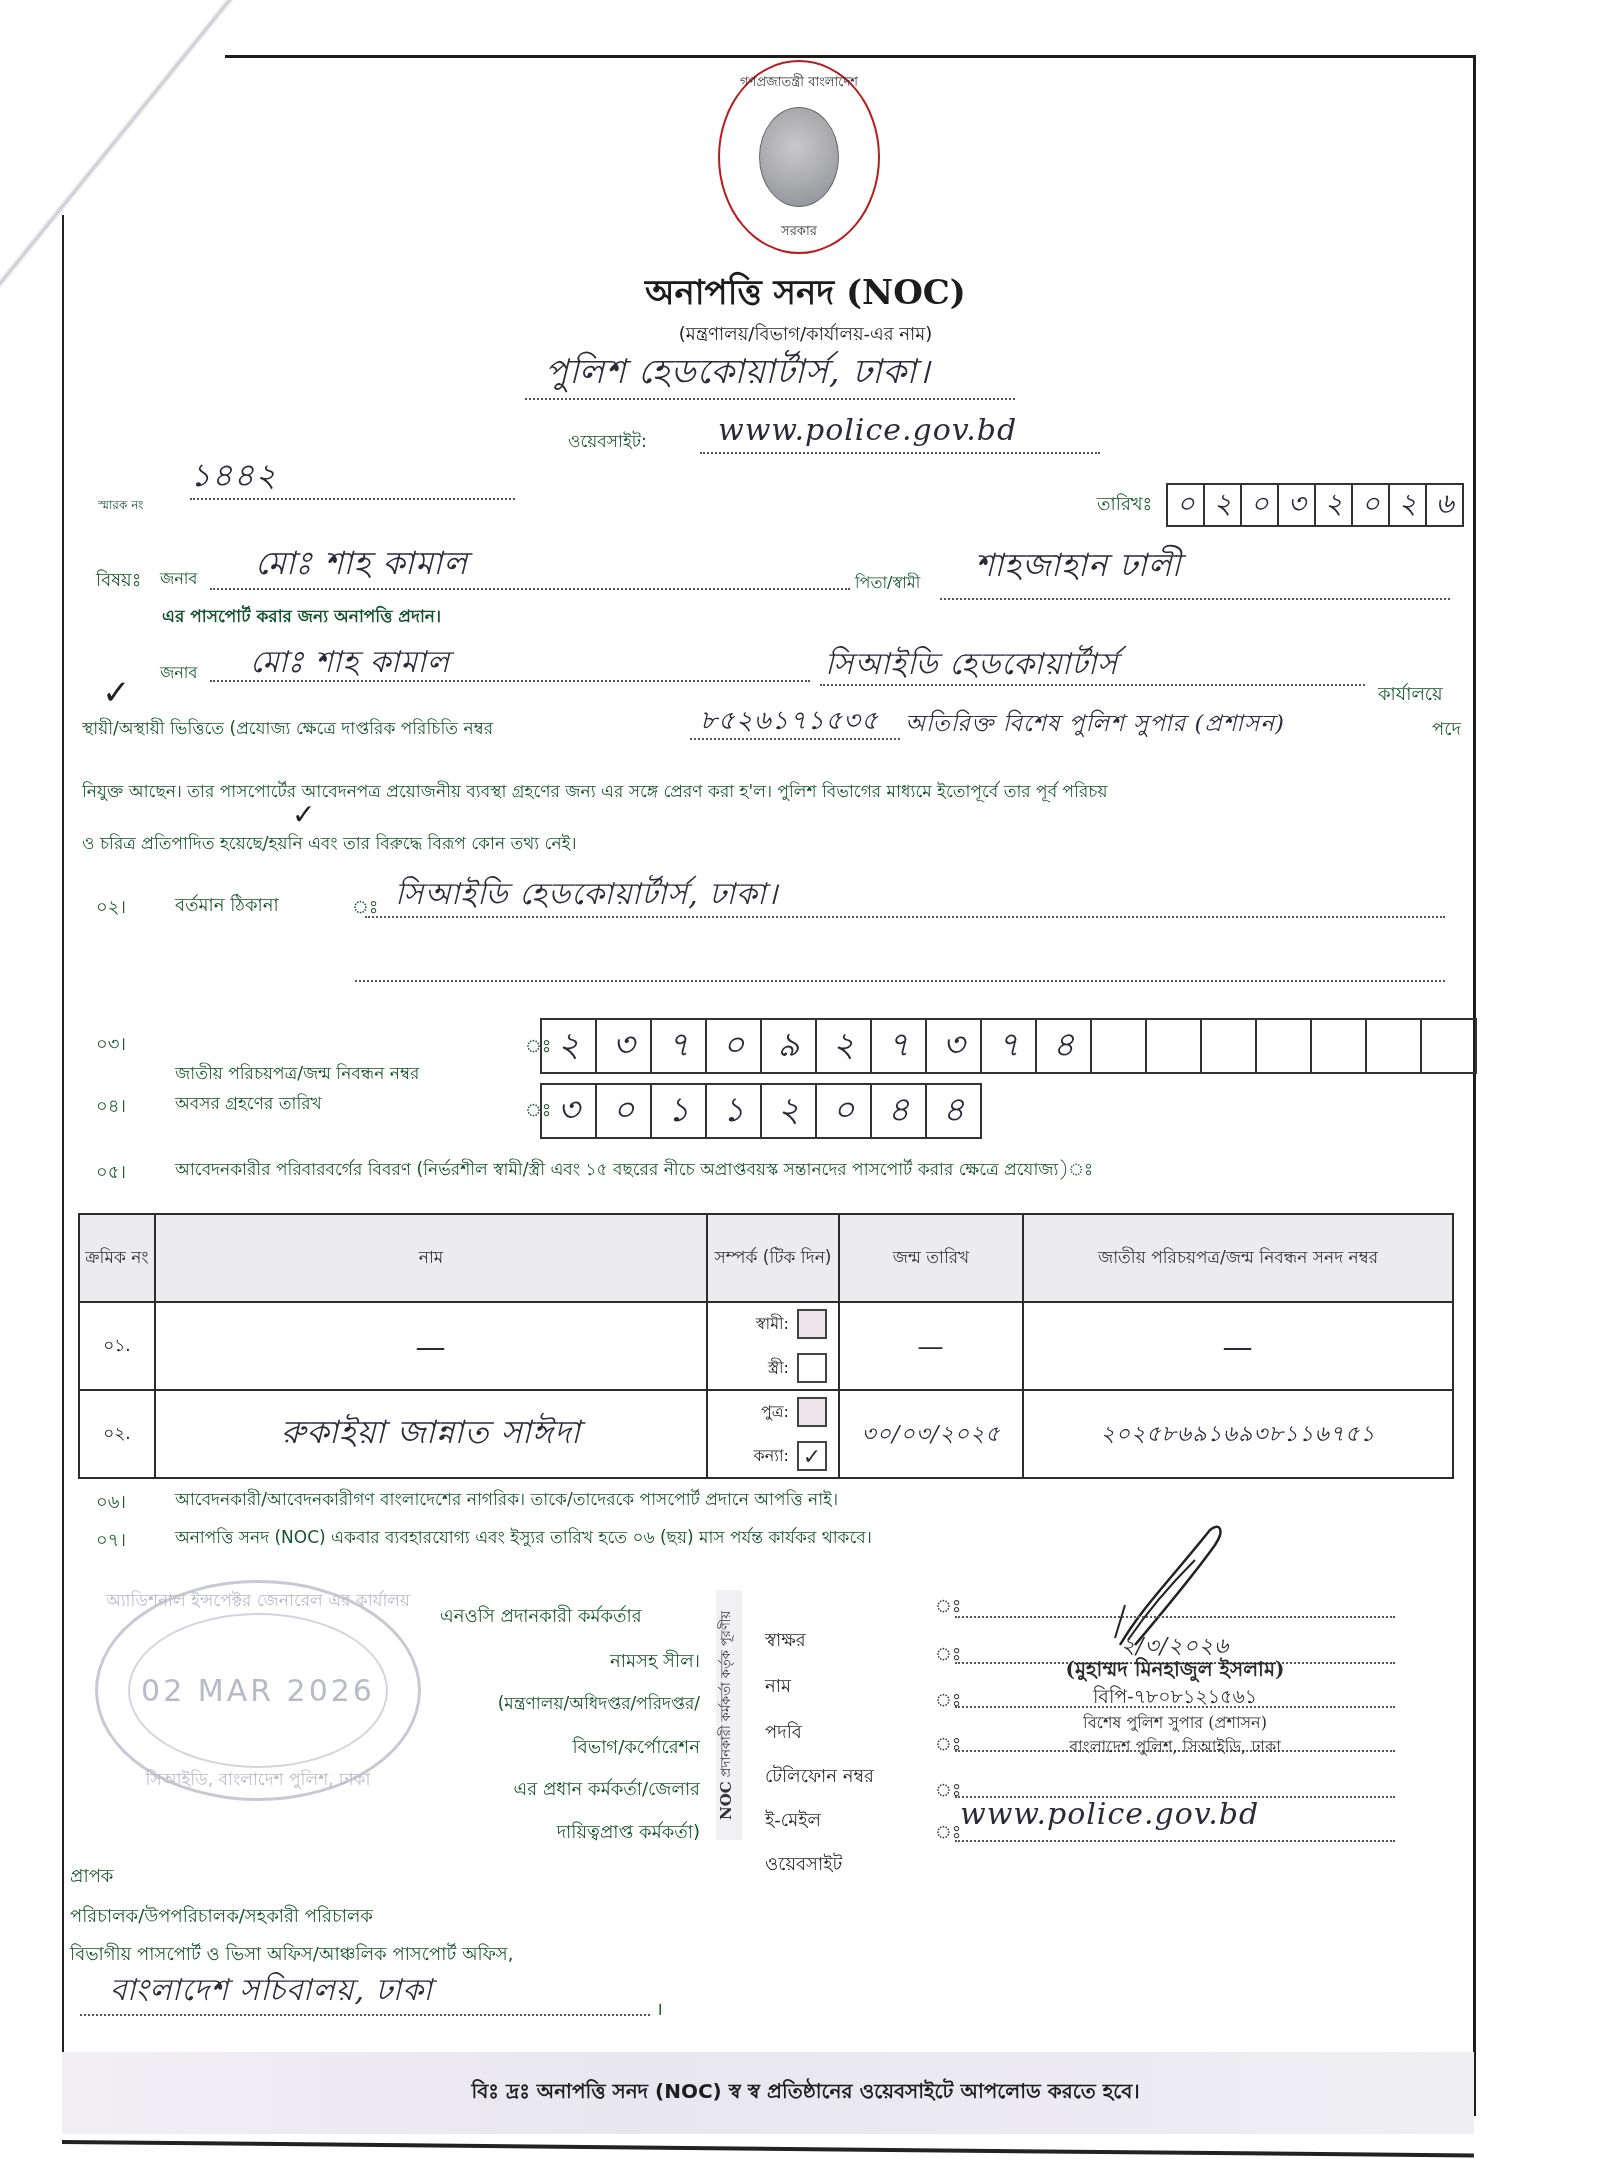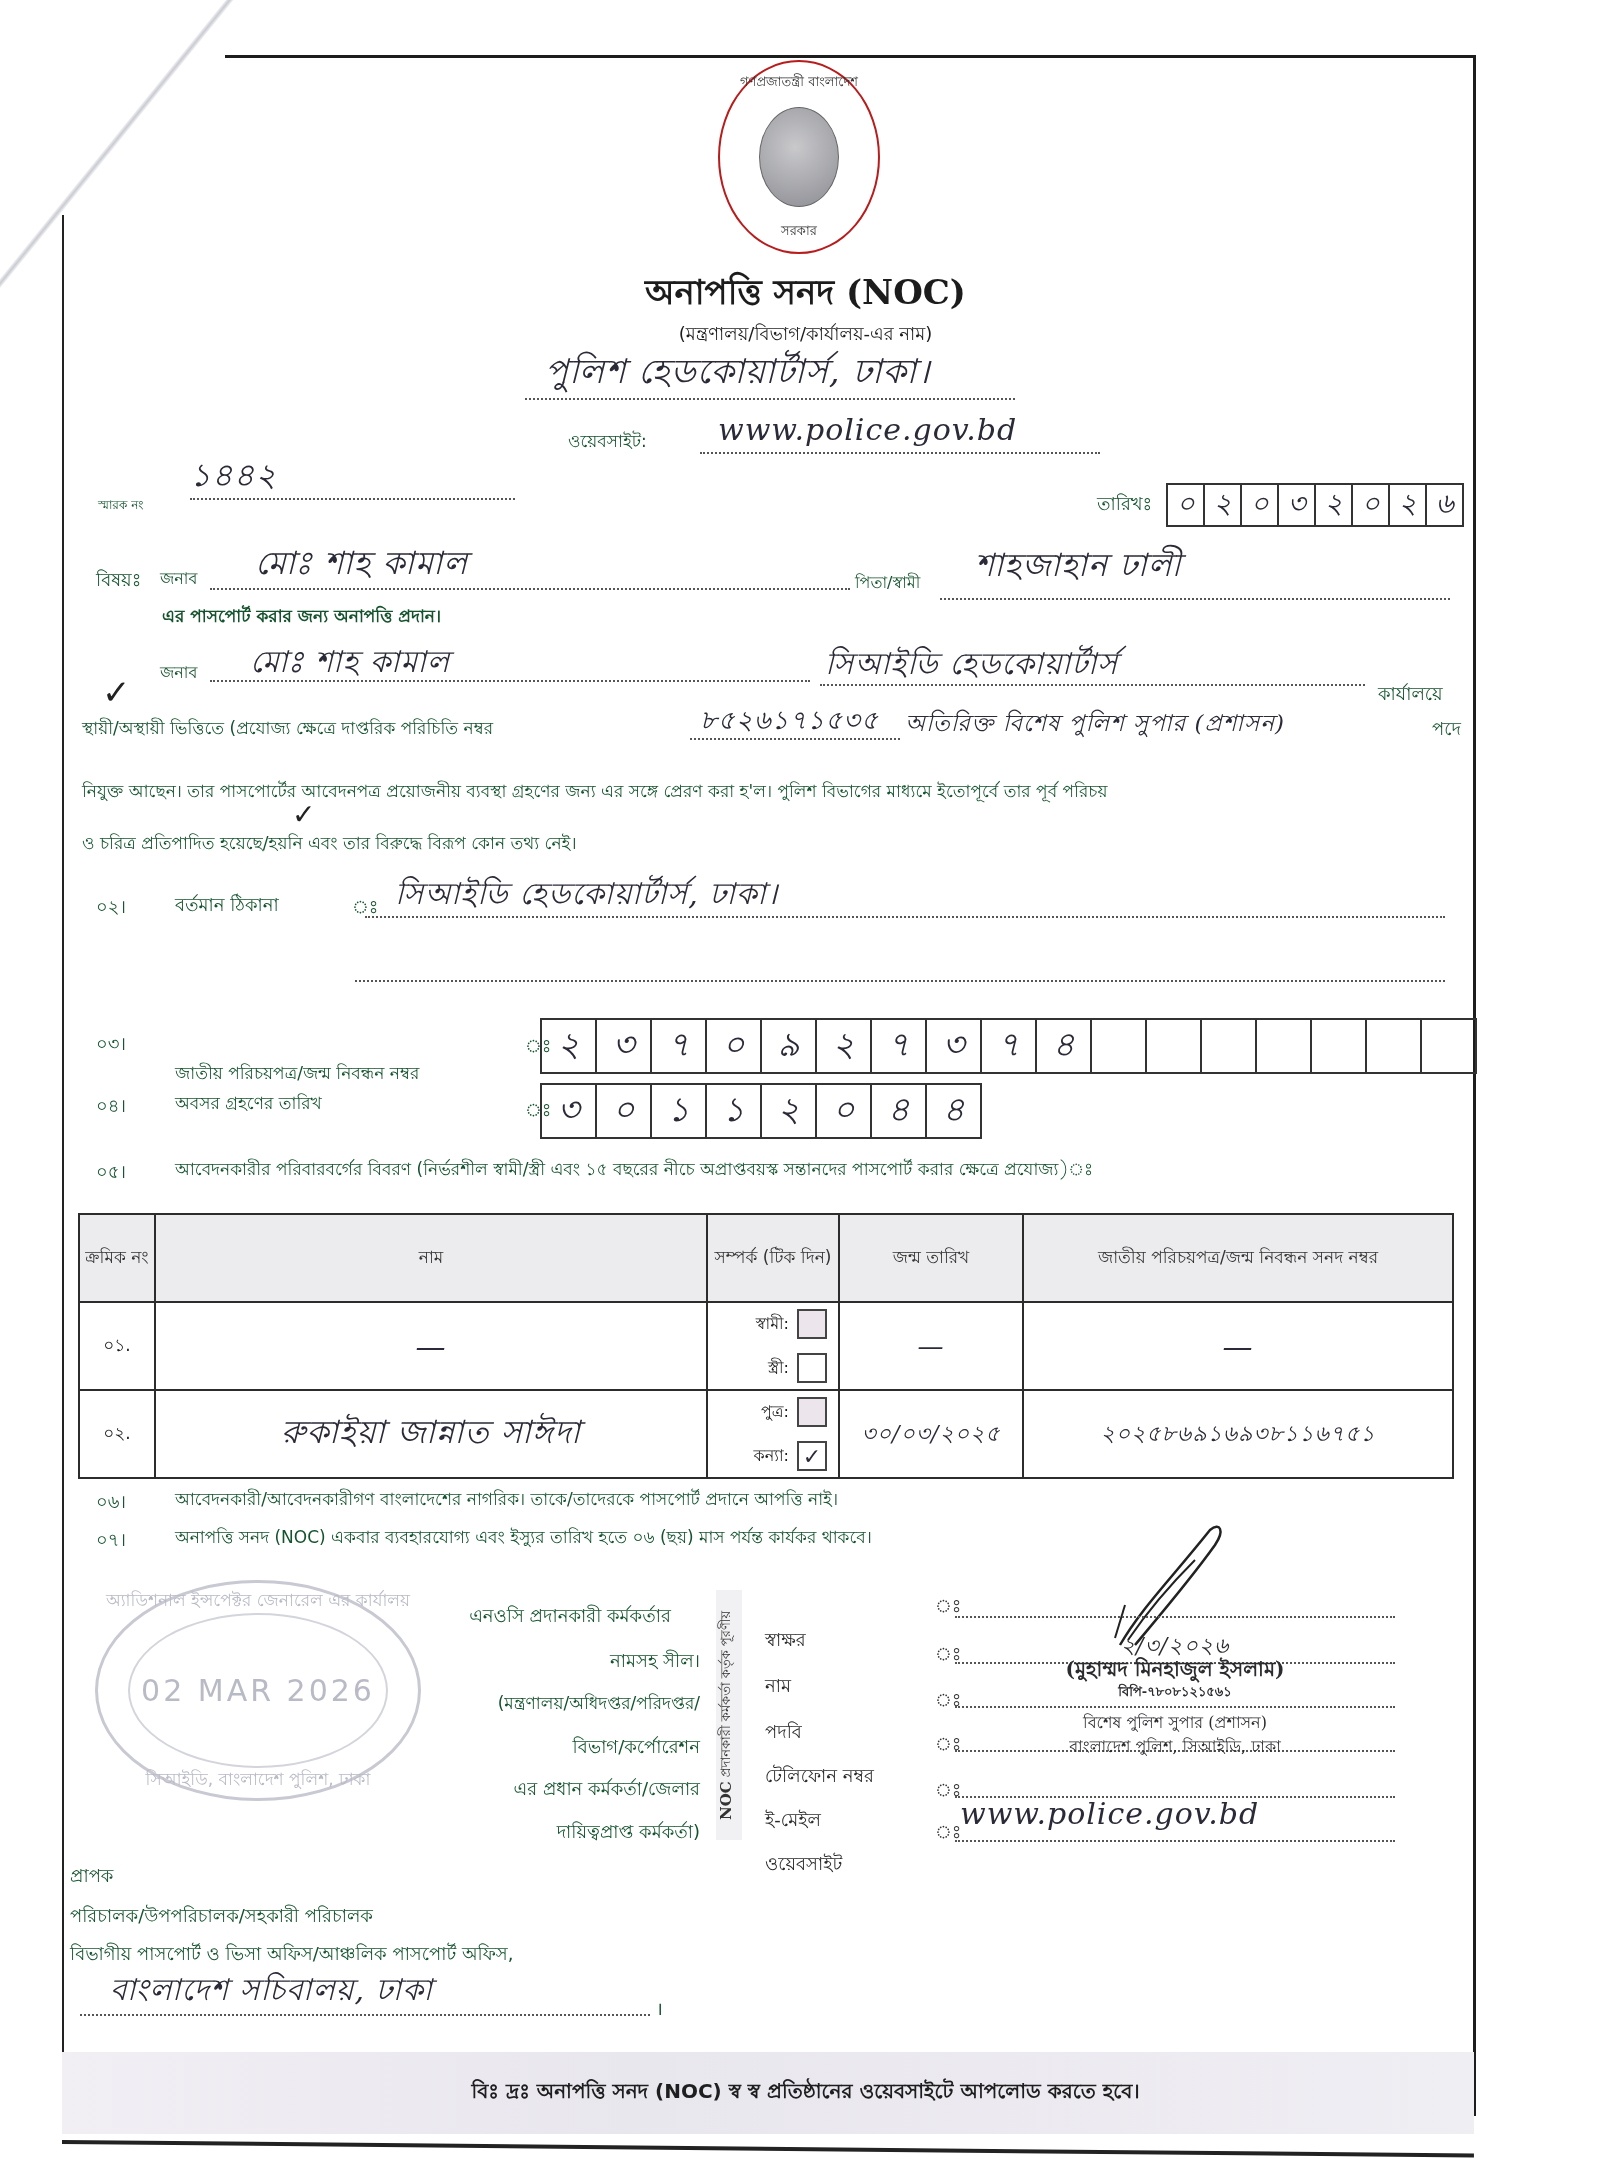--- a/index.html
+++ b/index.html
@@ -252,21 +252,21 @@
   <path d="M5 118 L 15 85" fill="none" stroke="#222" stroke-width="2"></path>
 </svg>
 
 <div class="seal">
   <div class="seal-inner"></div>
   <div class="seal-top">অ্যাডিশনাল ইন্সপেক্টর জেনারেল এর কার্যালয়</div>
   <div class="seal-date">02 MAR 2026</div>
   <div class="seal-bottom">সিআইডি, বাংলাদেশ পুলিশ, ঢাকা</div>
 </div>
 
-<div class="abs lbl" style="left:440px;top:1602px;width:260px;text-align:center;">এনওসি প্রদানকারী কর্মকর্তার</div>
+<div class="abs lbl" style="left:440px;top:1602px;width:260px;text-align:left;">এনওসি প্রদানকারী কর্মকর্তার</div>
 <div class="abs lbl" style="left:440px;top:1647px;width:260px;text-align:right;">নামসহ সীল।</div>
 <div class="abs lbl" style="left:420px;top:1690px;width:280px;text-align:right;font-size:17px;">(মন্ত্রণালয়/অধিদপ্তর/পরিদপ্তর/</div>
 <div class="abs lbl" style="left:440px;top:1733px;width:260px;text-align:right;">বিভাগ/কর্পোরেশন</div>
 <div class="abs lbl" style="left:440px;top:1775px;width:260px;text-align:right;">এর প্রধান কর্মকর্তা/জেলার</div>
 <div class="abs lbl" style="left:440px;top:1818px;width:260px;text-align:right;">দায়িত্বপ্রাপ্ত কর্মকর্তা)</div>
 
 <div class="vtext"><b>NOC</b><span> প্রদানকারী কর্মকর্তা কর্তৃক পূরণীয়</span></div>
 
 <div class="sign-row" style="top:1590px;">স্বাক্ষর</div>
 <div class="colon" style="left:935px;top:1592px;">ঃ</div>
@@ -288,21 +288,21 @@
 <div class="colon" style="left:935px;top:1776px;">ঃ</div>
 <div class="dots" style="left:955px;top:1796px;width:440px;"></div>
 
 <div class="sign-row" style="top:1814px;">ওয়েবসাইট</div>
 <div class="colon" style="left:935px;top:1818px;">ঃ</div>
 <div class="abs hand" style="left:960px;top:1796px;font-size:30px;">www.police.gov.bd</div>
 <div class="dots" style="left:955px;top:1840px;width:440px;"></div>
 
 <div class="officer hand" style="top:1628px;font-size:22px;">২/৩/২০২৬</div>
 <div class="officer" style="top:1654px;font-size:20px;font-weight:bold;">(মুহাম্মদ মিনহাজুল ইসলাম)</div>
-<div class="officer" style="top:1682px;font-size:13px;font-weight:bold;">বিপি-৭৮০৮১২১৫৬১</div>
+<div class="officer" style="top:1682px;font-size:19px;font-weight:normal;">বিপি-৭৮০৮১২১৫৬১</div>
 <div class="officer" style="top:1710px;font-size:16px;">বিশেষ পুলিশ সুপার (প্রশাসন)</div>
 <div class="officer" style="top:1734px;font-size:16px;">বাংলাদেশ পুলিশ, সিআইডি, ঢাকা</div>
 
 <div class="abs lbl" style="left:70px;top:1862px;">প্রাপক</div>
 <div class="abs lbl" style="left:70px;top:1902px;">পরিচালক/উপপরিচালক/সহকারী পরিচালক</div>
 <div class="abs lbl" style="left:70px;top:1940px;">বিভাগীয় পাসপোর্ট ও ভিসা অফিস/আঞ্চলিক পাসপোর্ট অফিস,</div>
 <div class="abs hand" style="left:110px;top:1966px;font-size:30px;">বাংলাদেশ সচিবালয়, ঢাকা</div>
 <div class="dots" style="left:80px;top:2014px;width:570px;"></div>
 <div class="abs lbl" style="left:656px;top:1996px;">।</div>
 

